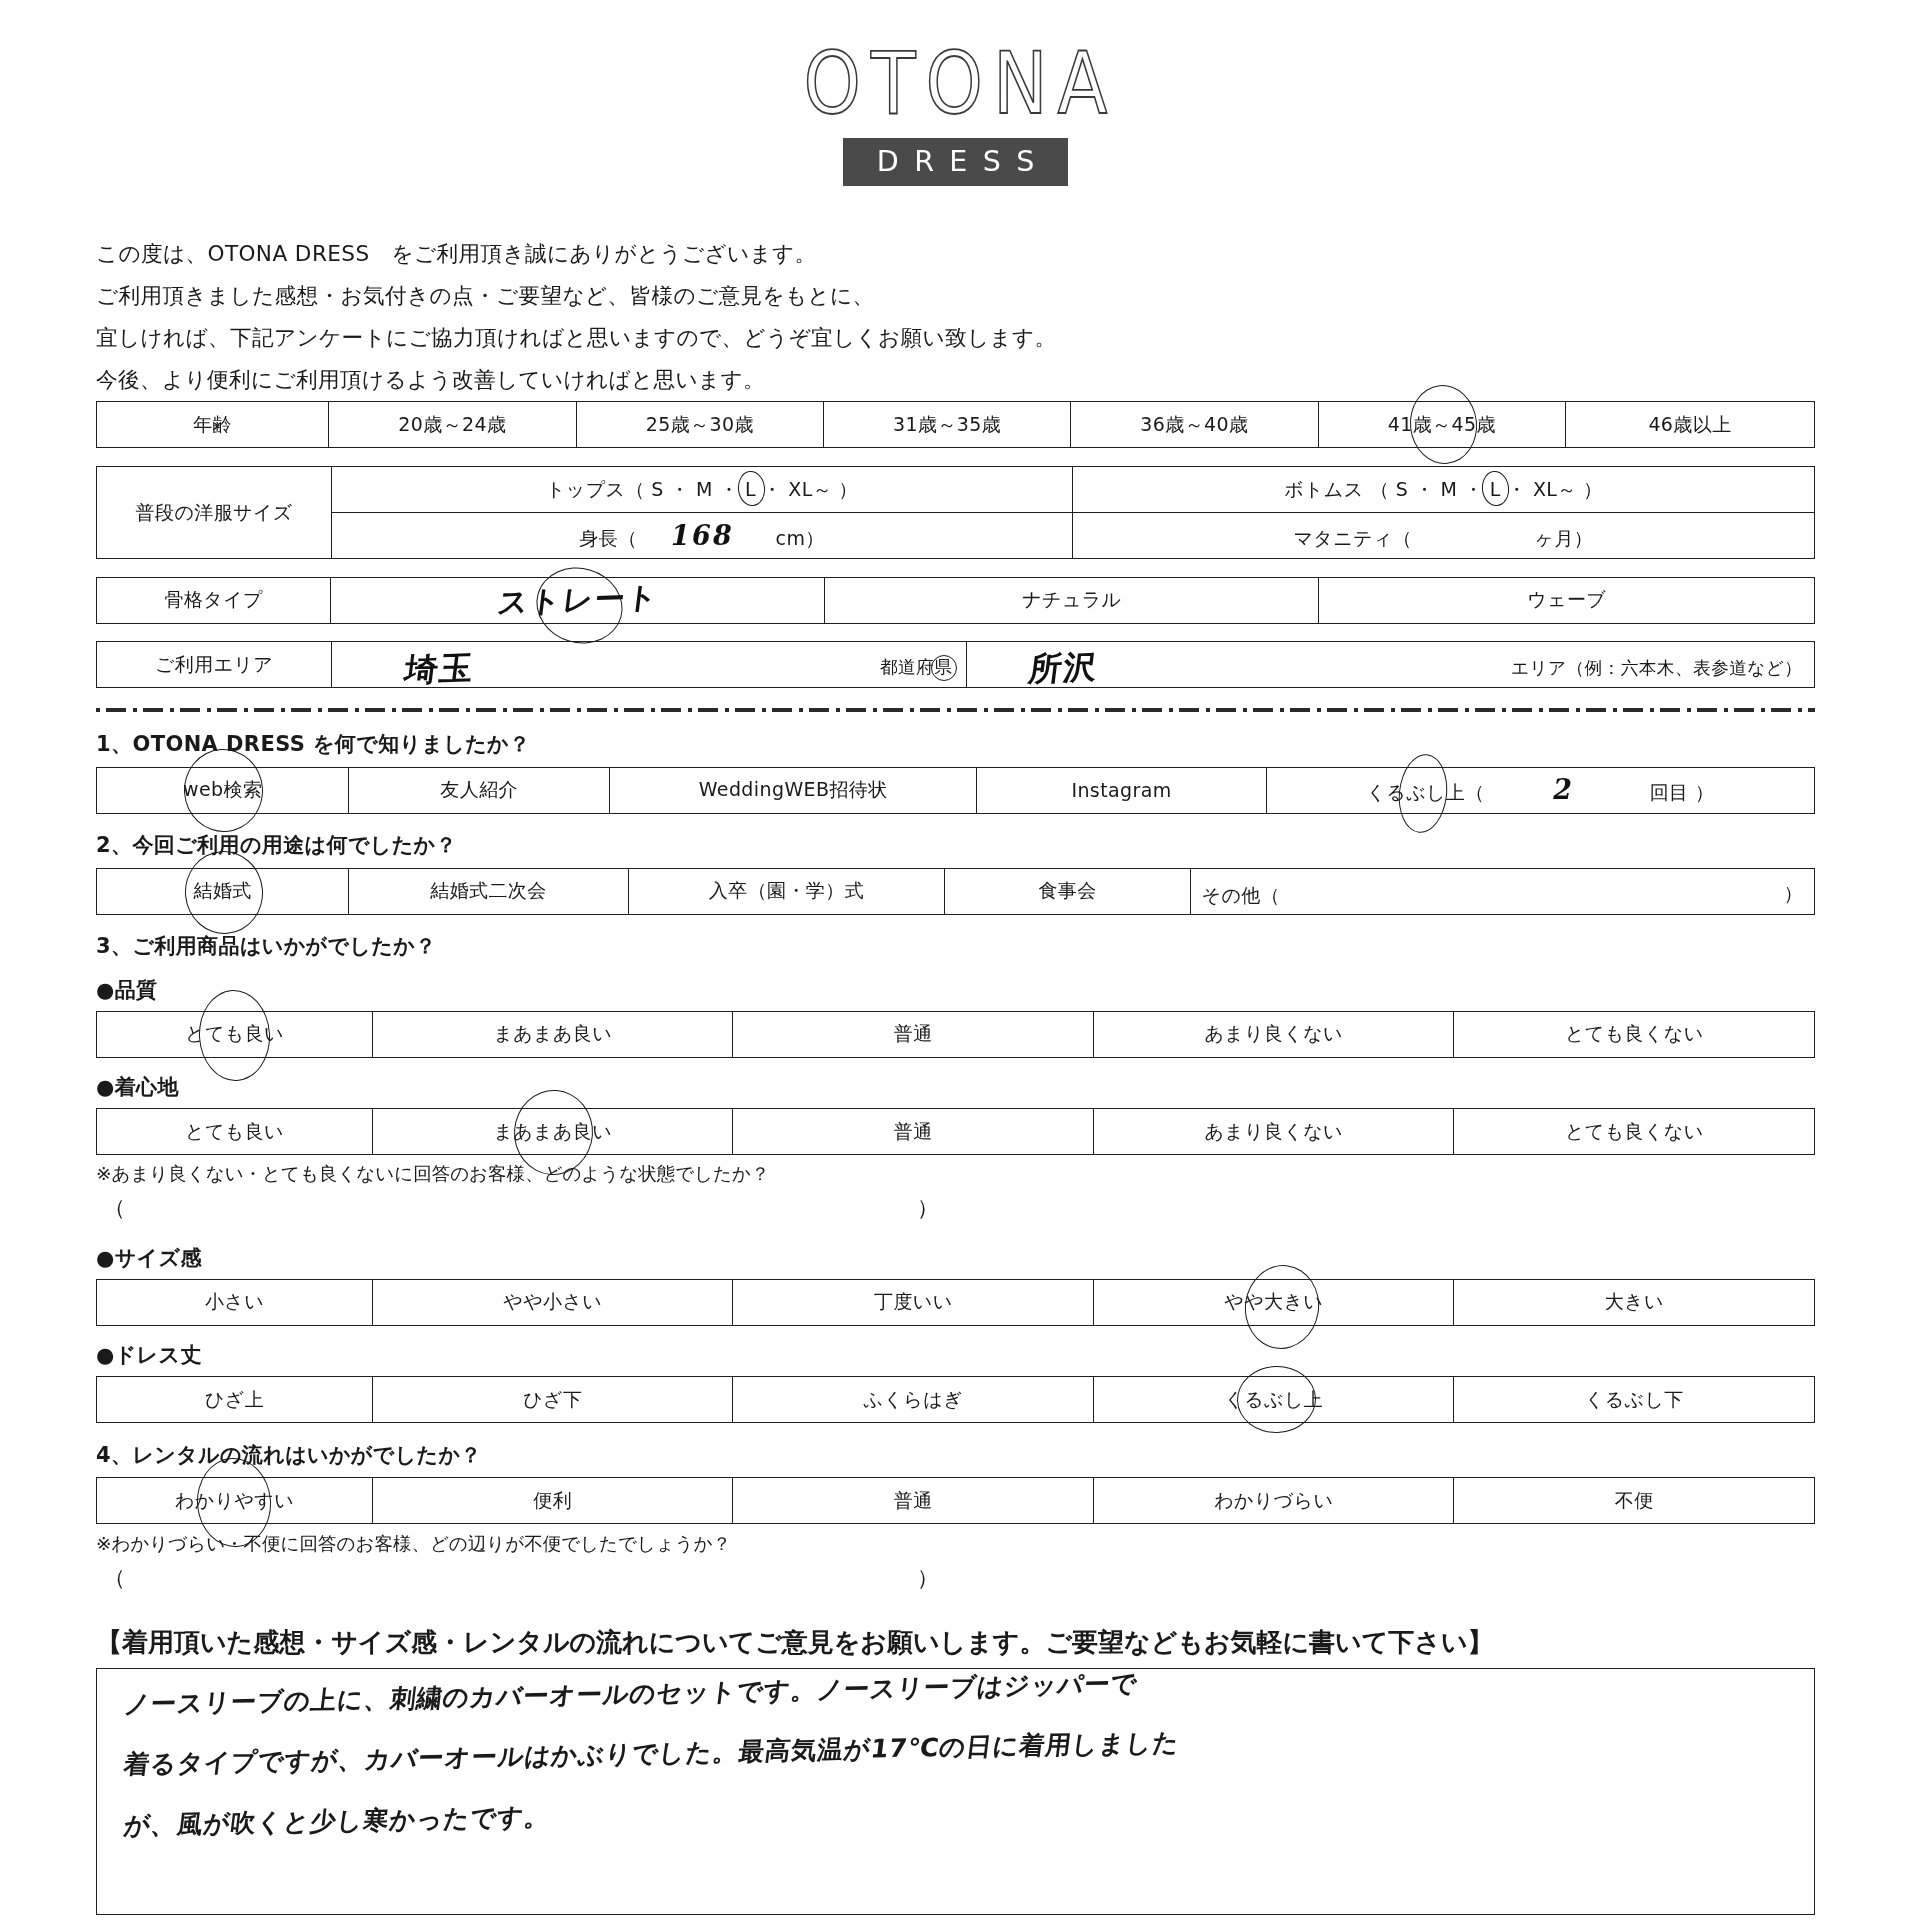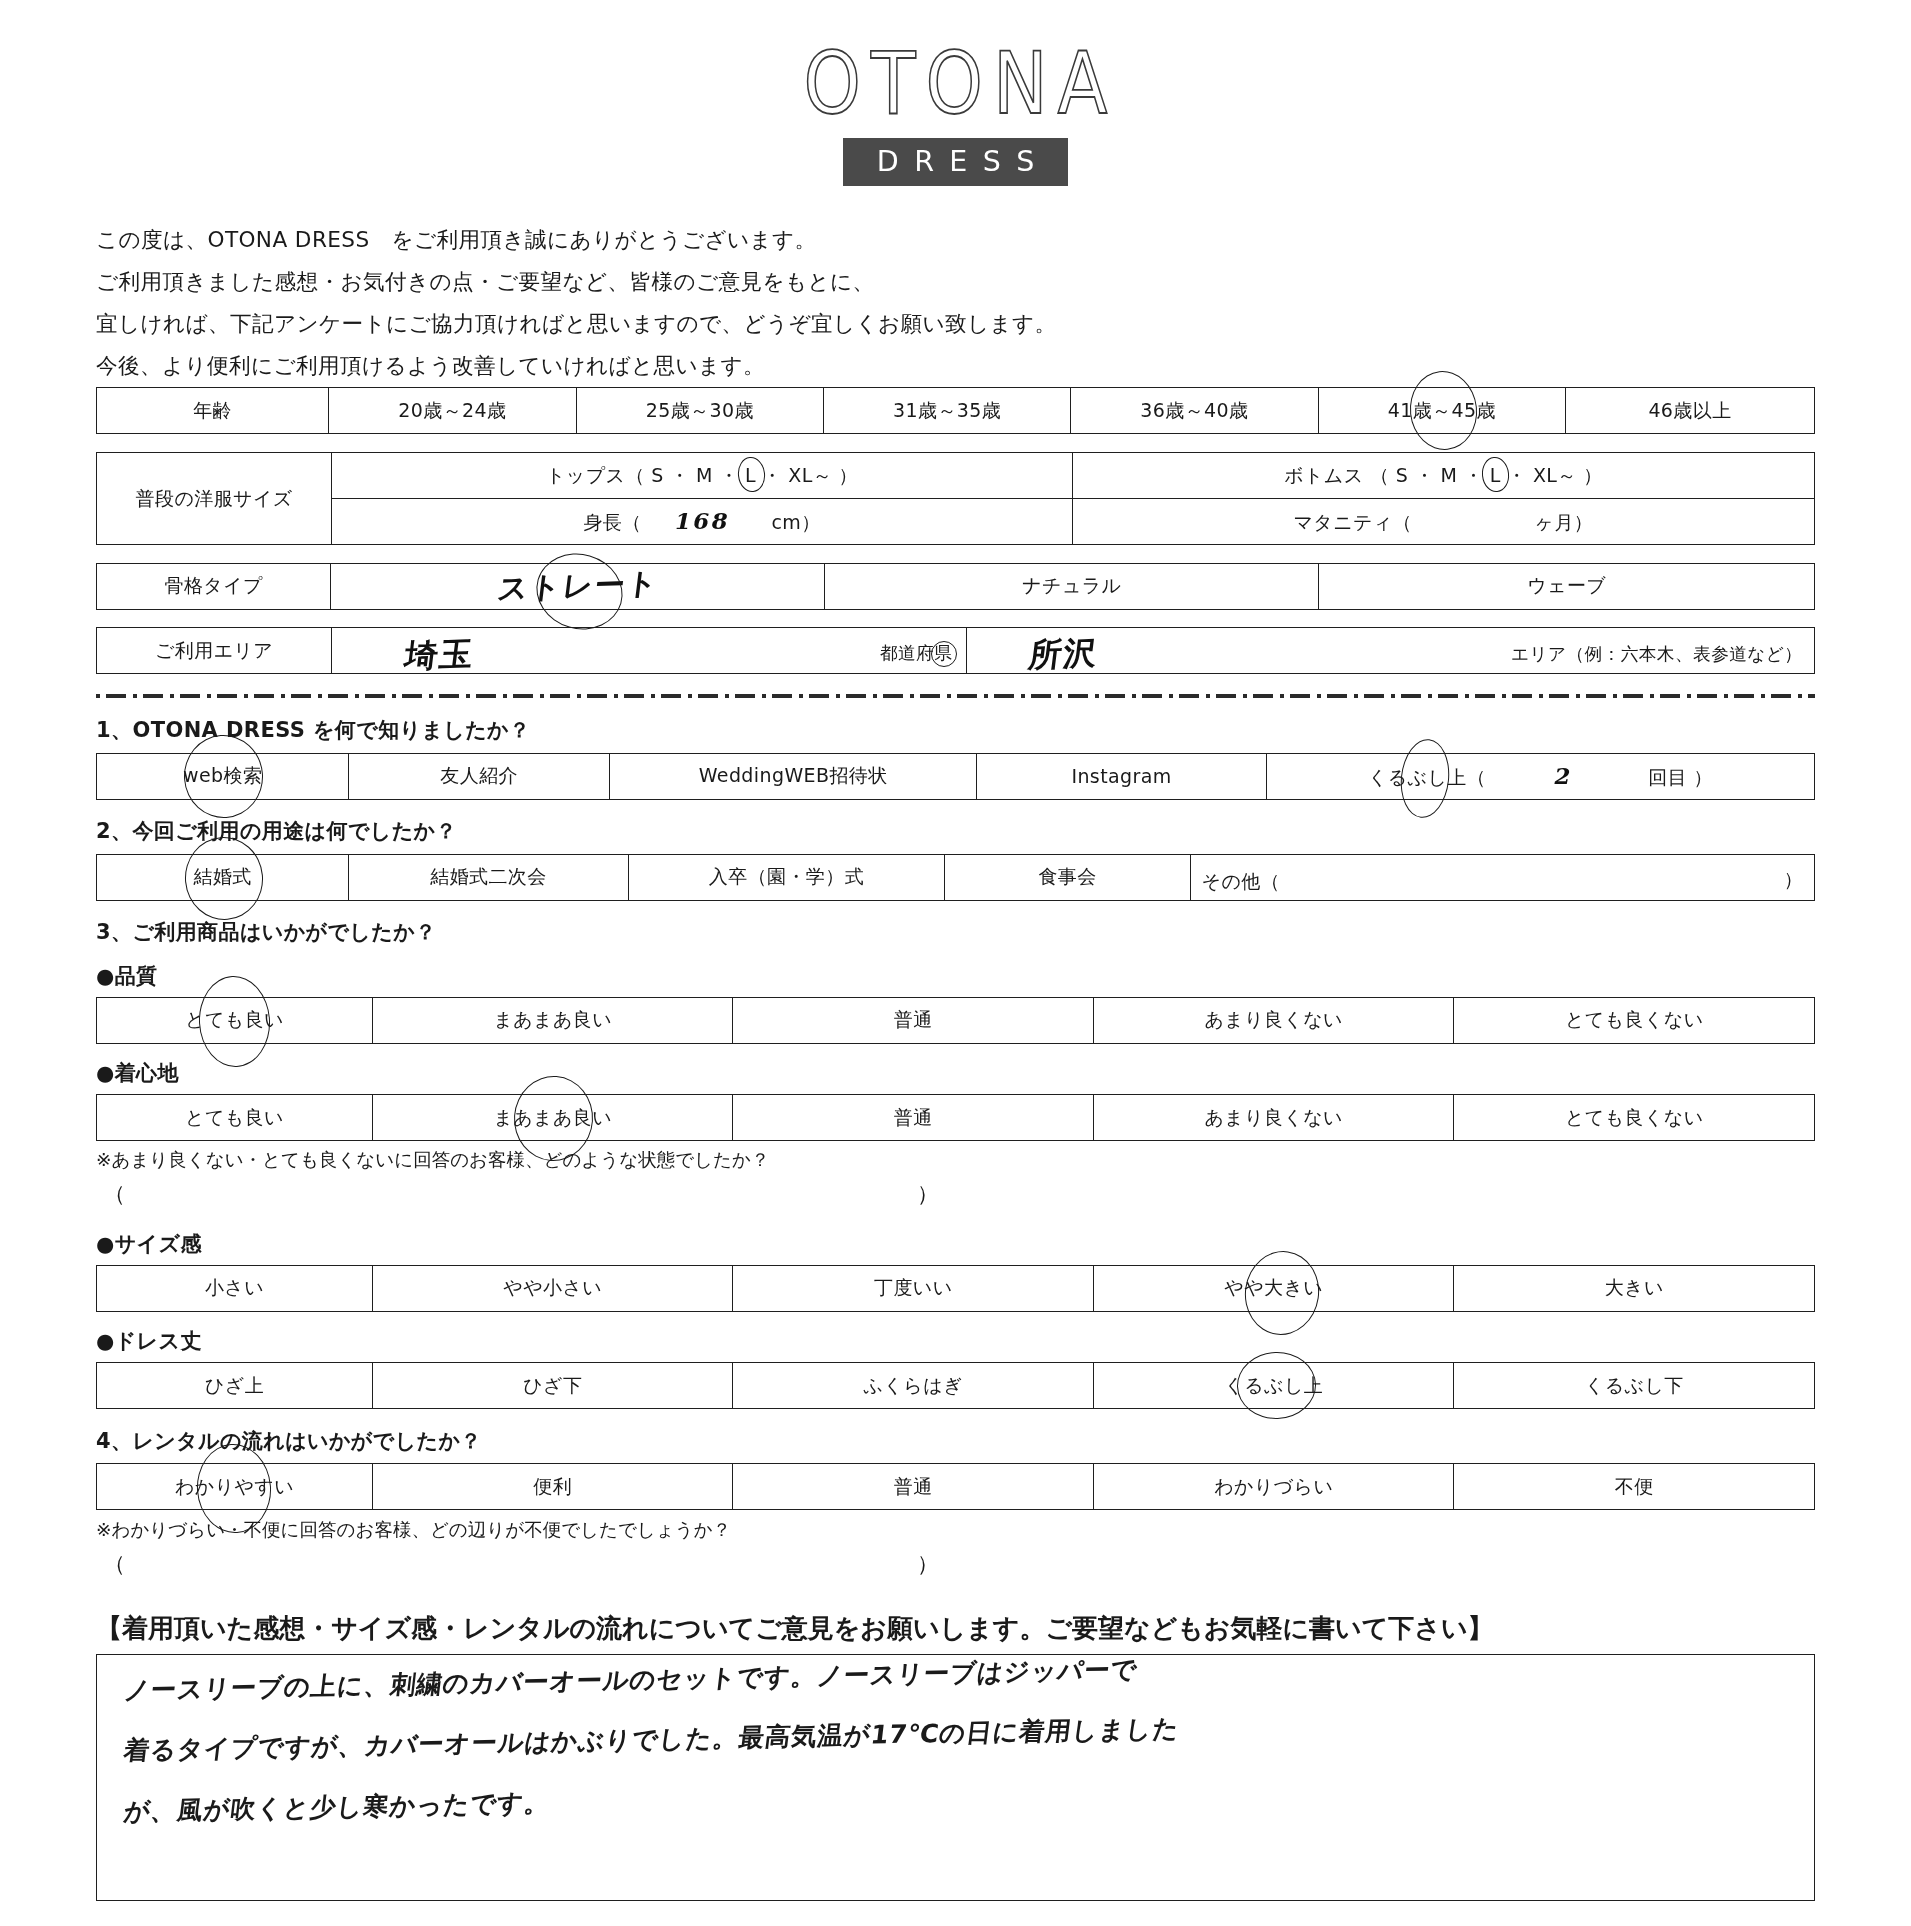--- a/index.html
+++ b/index.html
@@ -40,21 +40,21 @@
     color:#ffffff;
     font-size:28.5px;
     letter-spacing:15.4px;
     padding:10px 18.5px 10px 34px;
     line-height:1;
     font-weight:400;
   }
 
   
   .intro{
-    margin-top:33px;
+    margin-top:47px;
     font-size:21.6px;
     line-height:1.95;
     letter-spacing:0.4px;
   }
   .intro div{white-space:nowrap;}
 
   
   .lead{
     font-size:21.6px;
     font-weight:bold;
@@ -121,21 +121,21 @@
   }
 
   
   .hw{
     font-family:"DejaVu Serif","Liberation Serif",serif;
     color:#111;
     font-style:italic;
     font-weight:600;
   }
   .hw-val{
-    font-size:23px;
+    font-size:27px;
     letter-spacing:2.3px;
   }
   .hw-jp{
     font-size:30px;
     letter-spacing:1.5px;
     font-style:normal;
     font-family:"DejaVu Sans","Liberation Sans",sans-serif;
     font-weight:600;
     transform:skewX(-9deg) rotate(-2deg);
     display:inline-block;

